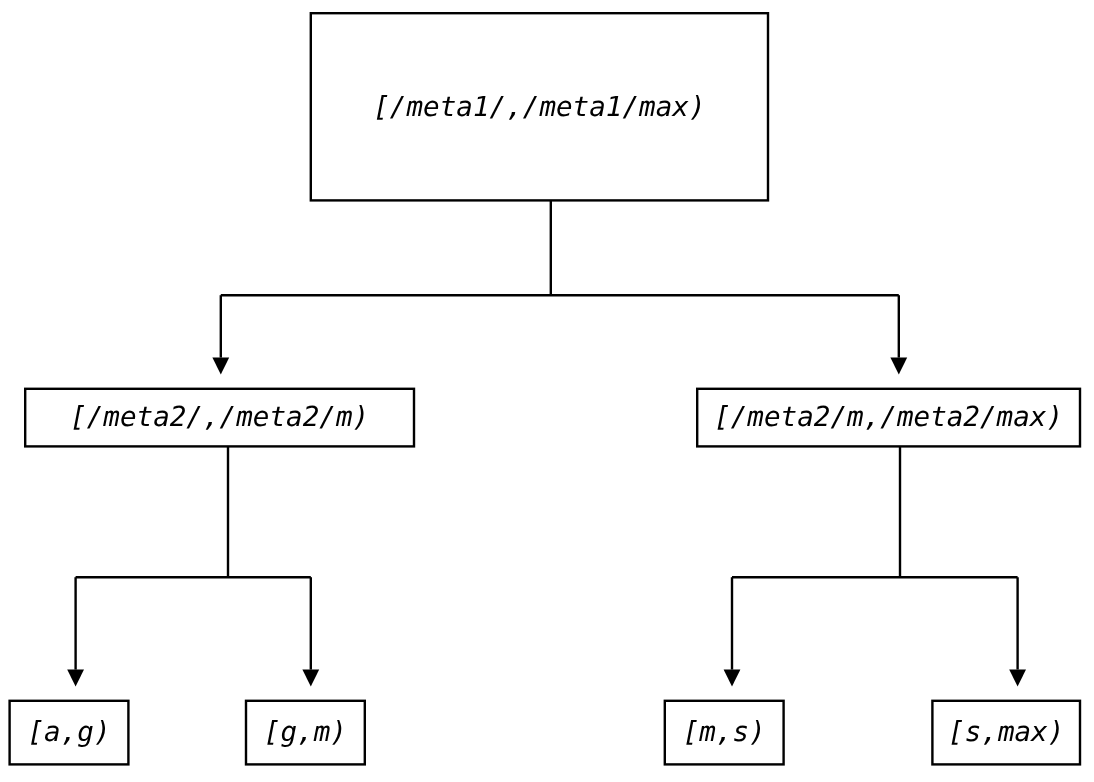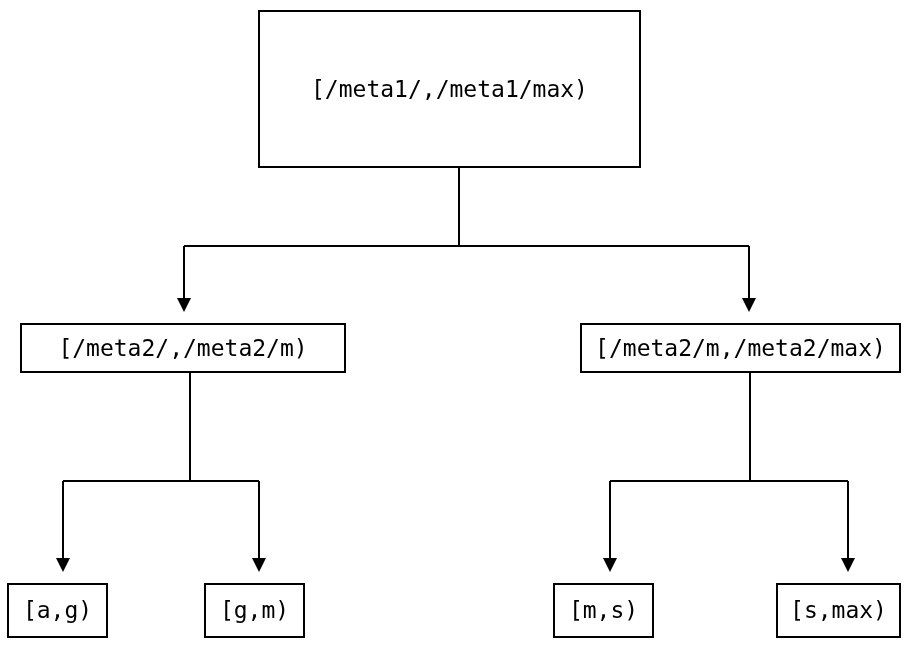--- a/index.html
+++ b/index.html
@@ -11,20 +11,21 @@
     width: 912px;
     height: 652px;
     overflow: hidden;
     font-family: "DejaVu Sans Mono", "Liberation Mono", monospace;
   }
   #diagram-root {
     position: relative;
     width: 912px;
     height: 652px;
     background: #ffffff;
+    font-style: italic;
   }
   svg.tree-canvas {
     position: absolute;
     top: 0;
     left: 0;
     width: 912px;
     height: 652px;
     display: block;
   }
   .node-box {

